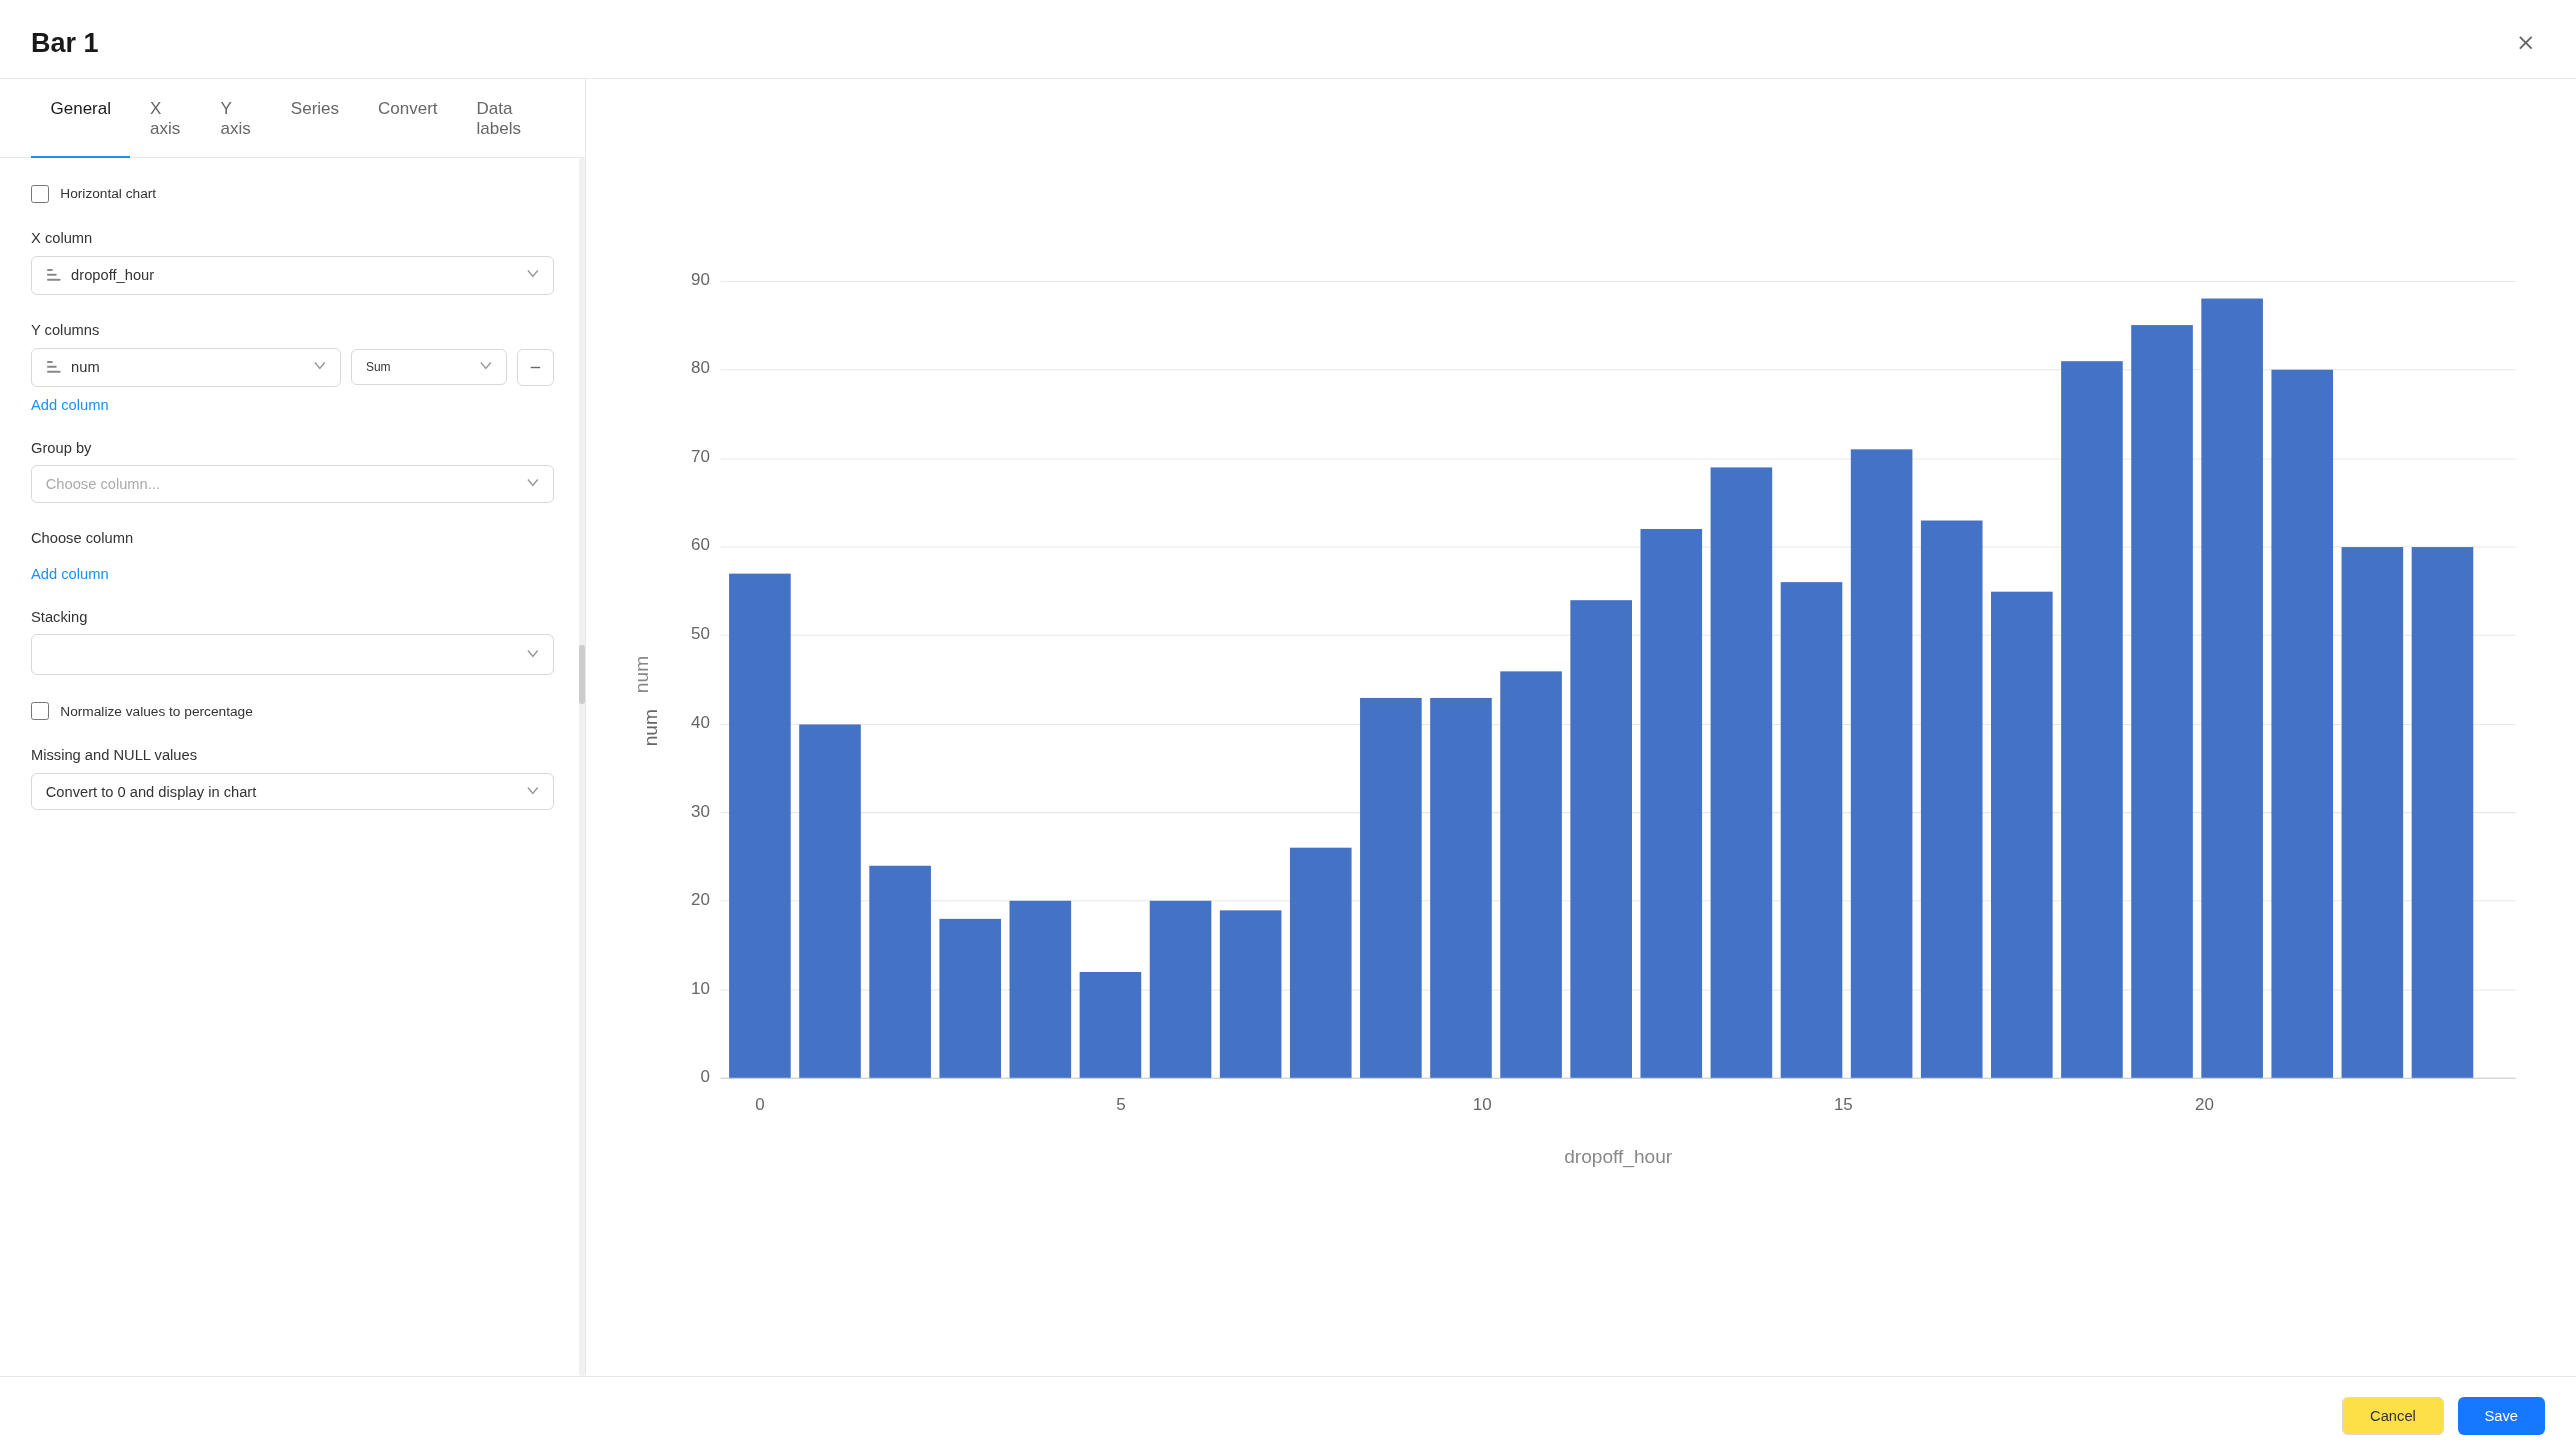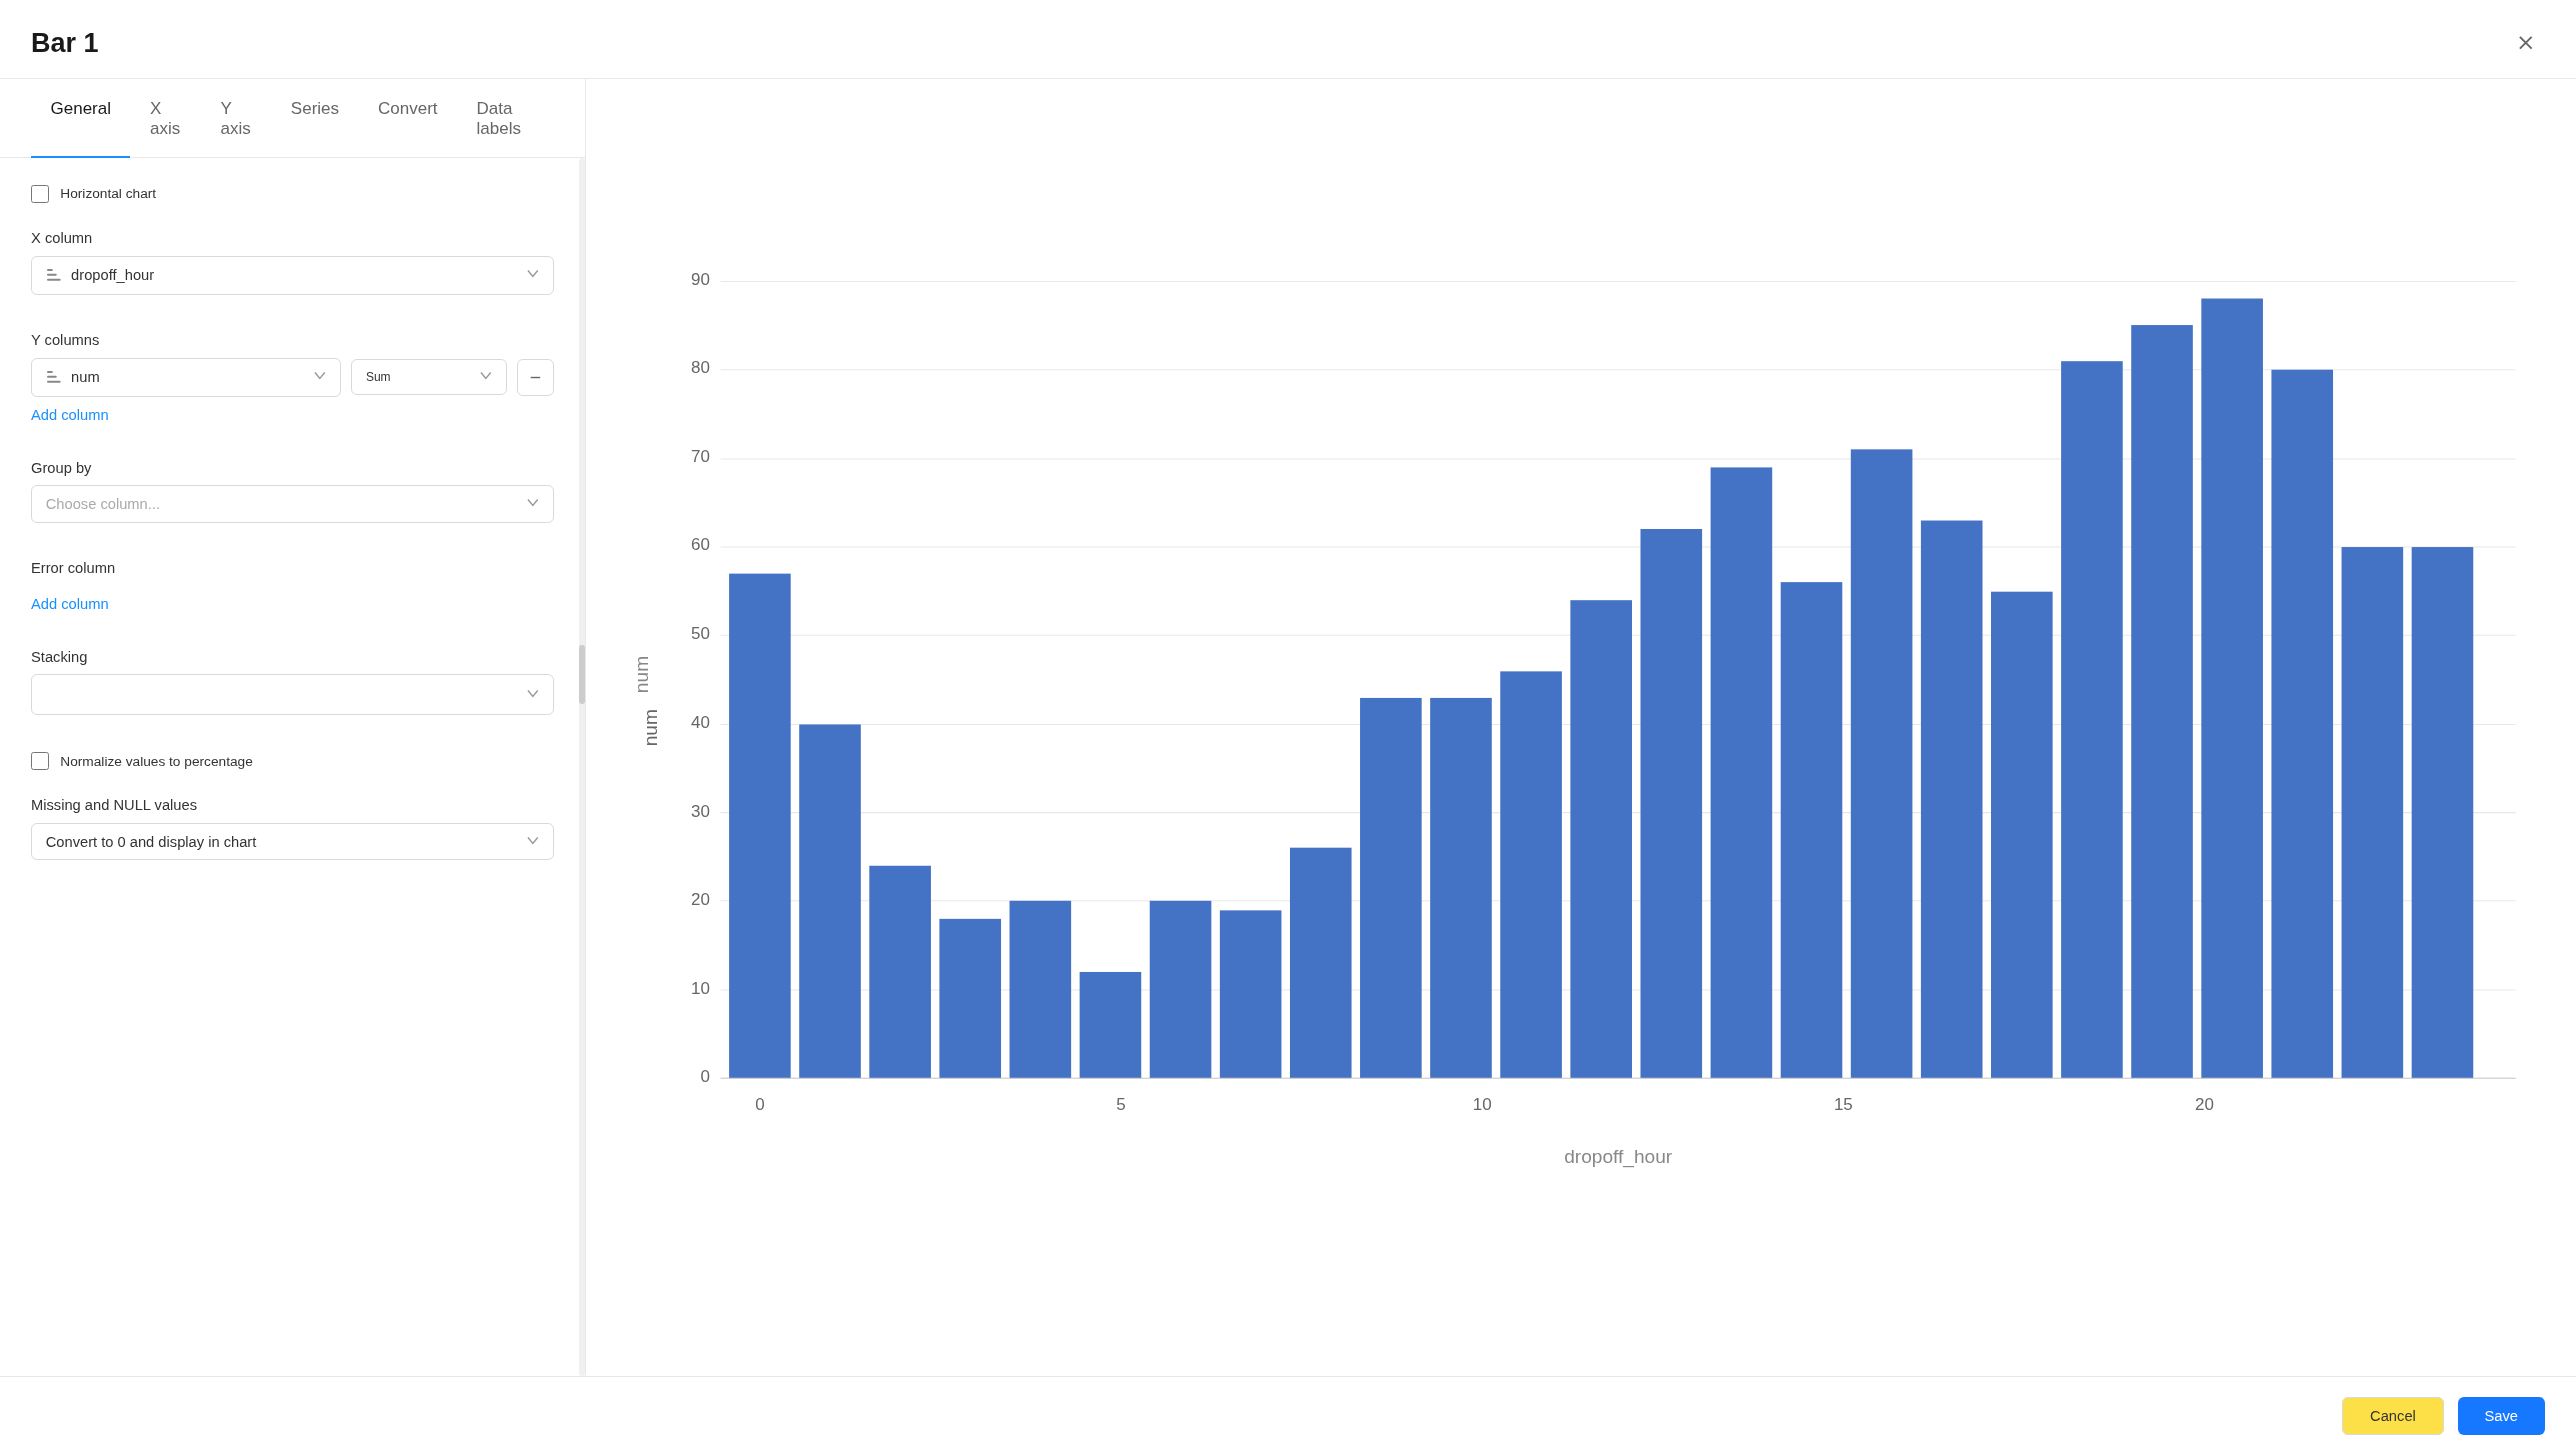--- a/index.html
+++ b/index.html
@@ -73,21 +73,21 @@
       color: #1a1a1a;
       border-bottom: 2.9px solid #1890ff;
       font-weight: 500;
     }
     .panel-content {
       flex: 1;
       overflow-y: auto;
       padding: 27px 31px;
     }
     .form-group {
-      margin-bottom: 37px;
+      margin-bottom: 27px;
     }
     .form-label {
       font-size: 14.7px;
       color: #333;
       margin-bottom: 9.8px;
       display: block;
     }
     .checkbox-row {
       display: flex;
       align-items: center;
@@ -330,21 +330,21 @@
                 <span class="chevron-icon">
                   <svg width="13.7" height="13.7" viewBox="0 0 14 14">
                       <polyline points="2,4 7,10 12,4" fill="none" stroke="#999" stroke-width="1.5"></polyline>
                     </svg>
                 </span>
               </div>
             </div>
           </div>
 
           <div class="form-group">
-            <label class="form-label">Error column</label>
+            <label class="form-label">Choose column</label>
             <button class="add-column-link">
               <span>Add column</span>
             </button>
           </div>
 
           <div class="form-group">
             <label class="form-label">Stacking</label>
             <div class="select-wrapper">
               <div class="select-with-icon" style="min-height:41px;">
                 <span style="flex:1; font-size:14.7px; color:#333;"></span>

